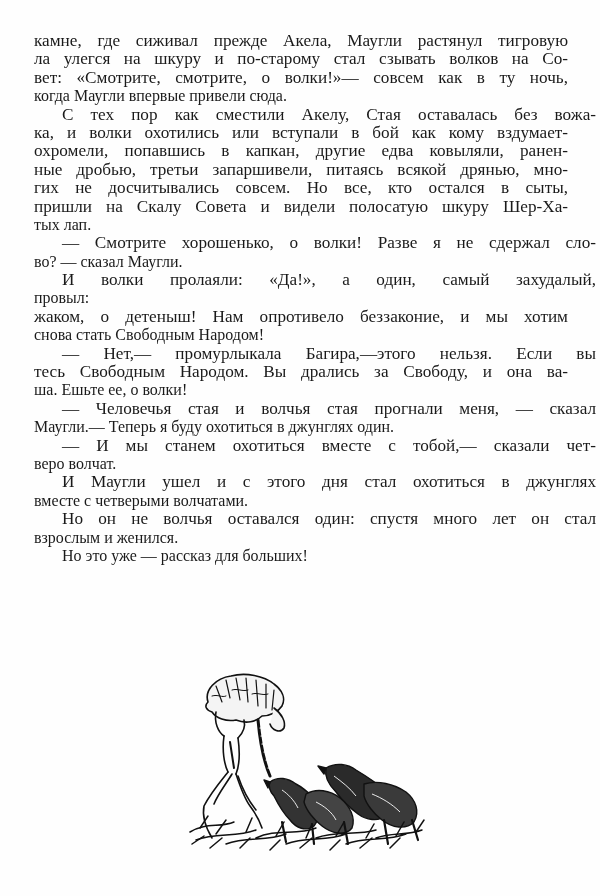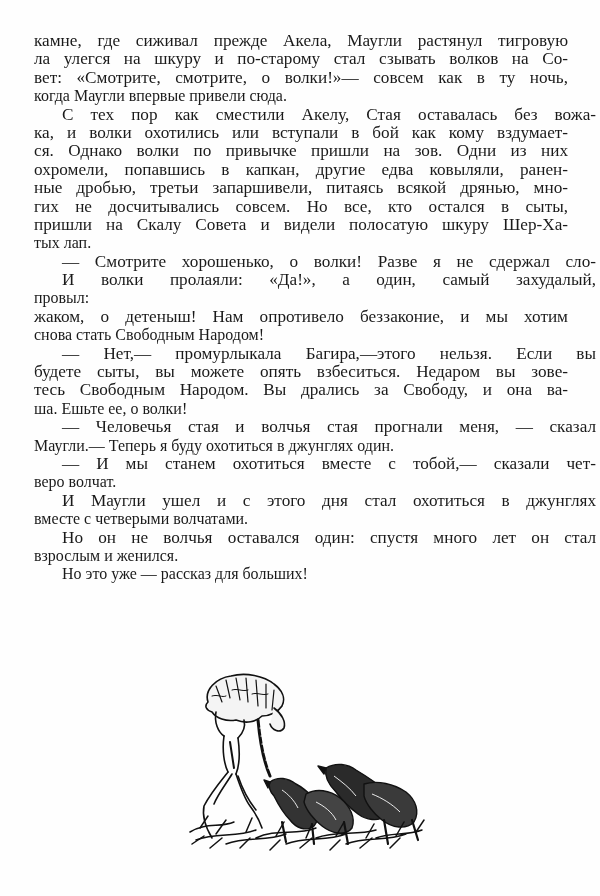--- a/index.html
+++ b/index.html
@@ -76,57 +76,54 @@
       <div class="line">
         <span class="txt" style="transform: scaleX(0.93); width: 574.194px;">когда Маугли впервые привели сюда.</span>
       </div>
       <div class="line full indent">
         <span class="txt" style="width: 534px; transform: scaleX(1); padding-left: 28px;">С тех пор как сместили Акелу, Стая оставалась без вожа-</span>
       </div>
       <div class="line full">
         <span class="txt" style="width: 534px; transform: scaleX(1);">ка, и волки охотились или вступали в бой как кому вздумает-</span>
       </div>
       <div class="line full">
-        <span class="txt" style="width: 534px; transform: scaleX(1);">ся. Однако волки по привычке пришли на зов. Одни из них</span>
-      </div>
-      <div class="line full">
         <span class="txt" style="width: 534px; transform: scaleX(1);">охромели, попавшись в капкан, другие едва ковыляли, ранен-</span>
       </div>
       <div class="line full">
         <span class="txt" style="width: 534px; transform: scaleX(1);">ные дробью, третьи запаршивели, питаясь всякой дрянью, мно-</span>
       </div>
       <div class="line full">
         <span class="txt" style="width: 534px; transform: scaleX(1);">гих не досчитывались совсем. Но все, кто остался в сыты,</span>
       </div>
       <div class="line full">
         <span class="txt" style="width: 534px; transform: scaleX(1);">пришли на Скалу Совета и видели полосатую шкуру Шер-Ха-</span>
       </div>
       <div class="line">
         <span class="txt" style="transform: scaleX(0.93); width: 574.194px;">тых лап.</span>
       </div>
       <div class="line full indent">
         <span class="txt" style="width: 534px; transform: scaleX(1); padding-left: 28px;">— Смотрите хорошенько, о волки! Разве я не сдержал сло-</span>
       </div>
+      <div class="line">
+        <span class="txt" style="transform: scaleX(0.93); width: 574.194px;">во? — сказал  Маугли.</span>
+      </div>
       <div class="line full indent">
         <span class="txt" style="width: 534px; transform: scaleX(1); padding-left: 28px;">И  волки  пролаяли:  «Да!», а один,  самый захудалый,</span>
       </div>
       <div class="line">
         <span class="txt" style="transform: scaleX(0.93); width: 574.194px;">провыл:</span>
       </div>
       <div class="line full">
         <span class="txt" style="width: 534px; transform: scaleX(1);">жаком, о детеныш! Нам опротивело  беззаконие, и мы хотим</span>
       </div>
       <div class="line">
         <span class="txt" style="transform: scaleX(0.93); width: 574.194px;">снова стать Свободным Народом!</span>
       </div>
       <div class="line full indent">
         <span class="txt" style="width: 534px; transform: scaleX(1); padding-left: 28px;">— Нет,— промурлыкала Багира,—этого нельзя. Если вы</span>
-      </div>
-      <div class="line full">
-        <span class="txt" style="width: 534px; transform: scaleX(1);">будете сыты, вы можете опять взбеситься. Недаром вы зове-</span>
       </div>
       <div class="line full">
         <span class="txt" style="width: 534px; transform: scaleX(1);">тесь Свободным Народом. Вы дрались за Свободу, и она ва-</span>
       </div>
       <div class="line">
         <span class="txt" style="transform: scaleX(0.93); width: 574.194px;">ша. Ешьте ее, о волки!</span>
       </div>
       <div class="line full indent">
         <span class="txt" style="width: 534px; transform: scaleX(1); padding-left: 28px;">— Человечья стая и волчья стая прогнали меня, — сказал</span>
       </div>

